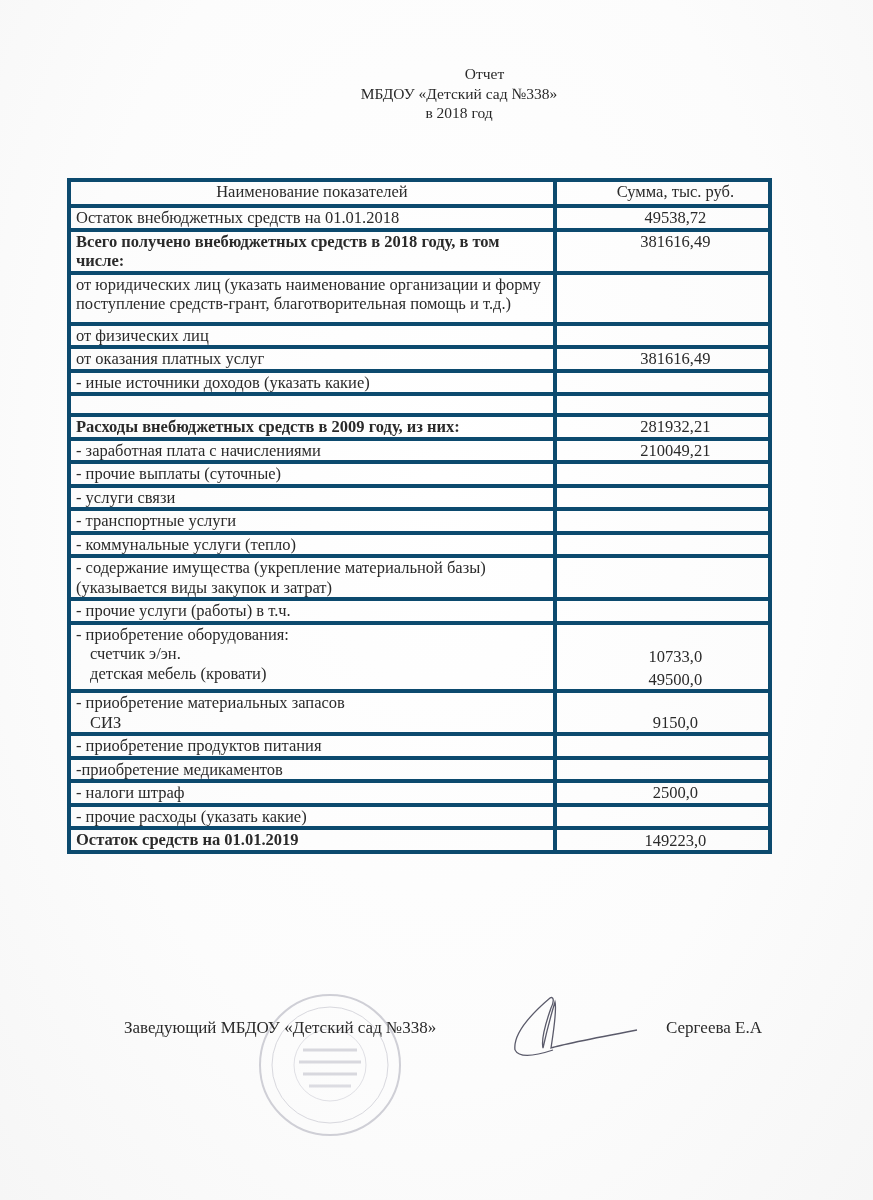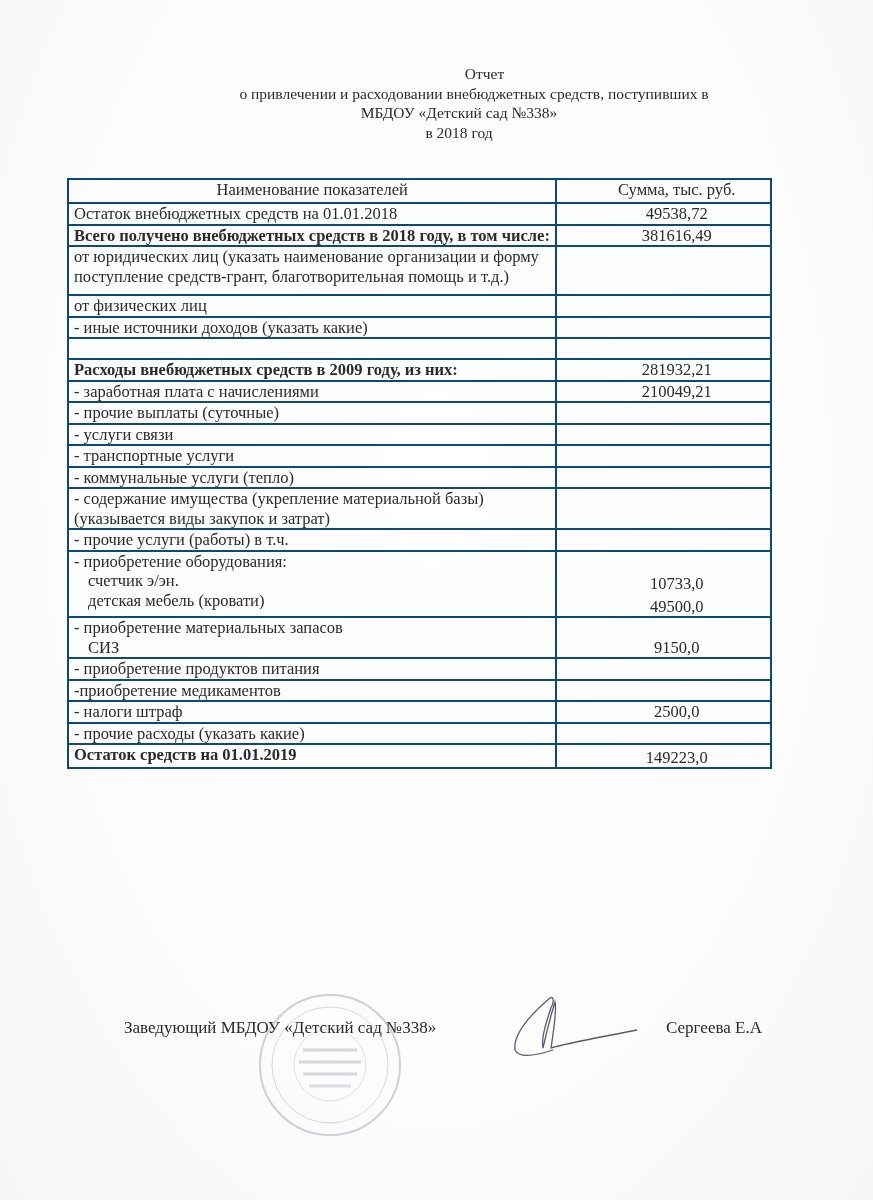--- a/index.html
+++ b/index.html
@@ -29,21 +29,21 @@
 
   table.report {
     position: absolute;
     left: 67px; top: 178px;
     width: 705px;
     border-collapse: collapse;
     font-size: 16.5px;
     line-height: 19.5px;
   }
   table.report td {
-    border: 2px solid #0c4a6e;
+    border: 4px solid #0c4a6e;
     padding: 0 5px;
     vertical-align: top;
   }
   table.report td.name { width: 507px; }
   table.report td.val { text-align: center; width: 186px; padding-left: 31px; }
   table.report tr.head td { text-align: center; height: 22px; }
   table.report tr.bold td.name { font-weight: bold; }
   .val-stack div { height: 19.5px; }
   .indent { padding-left: 14px; display: block; }
   td.val.bottom { vertical-align: bottom; }
@@ -57,21 +57,20 @@
   .signature { position: absolute; left: 505px; top: 990px; width: 140px; height: 80px; }
   .stamp { position: absolute; left: 255px; top: 990px; width: 150px; height: 150px; }
 </style>
 </head>
 <body>
 
 <div class="page-noise"></div>
 
 <div class="header">
   <div class="l1">Отчет</div>
-  <div class="l2">о привлечении и расходовании внебюджетных средств, поступивших в</div>
   <div class="l3">МБДОУ «Детский сад №338»</div>
   <div class="l4">в 2018 год</div>
 </div>
 
 <table class="report">
   <tbody>
     <tr class="head">
       <td class="name">Наименование показателей</td>
       <td class="val">Сумма, тыс. руб.</td>
     </tr>
@@ -84,20 +83,24 @@
       <td class="name">Всего получено внебюджетных средств в 2018 году, в том числе:</td>
       <td class="val">381616,49</td>
     </tr>
     <tr>
       <td class="name" style="padding-bottom:8px">от юридических лиц (указать наименование организации и форму поступление средств-грант, благотворительная помощь и т.д.)</td>
       <td class="val"></td>
     </tr>
     <tr>
       <td class="name">от физических лиц</td>
       <td class="val"></td>
+    </tr>
+    <tr>
+      <td class="name">от оказания платных услуг</td>
+      <td class="val">381616,49</td>
     </tr>
     <tr>
       <td class="name">- иные источники доходов (указать какие)</td>
       <td class="val"></td>
     </tr>
     <tr style="height:21px">
       <td class="name"></td>
       <td class="val"></td>
     </tr>
     <tr class="bold">

